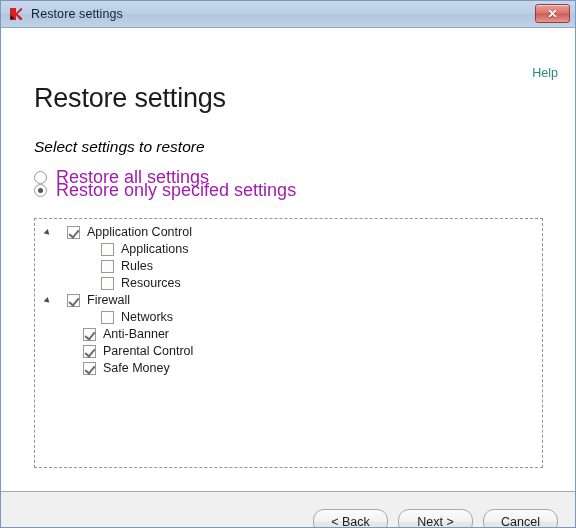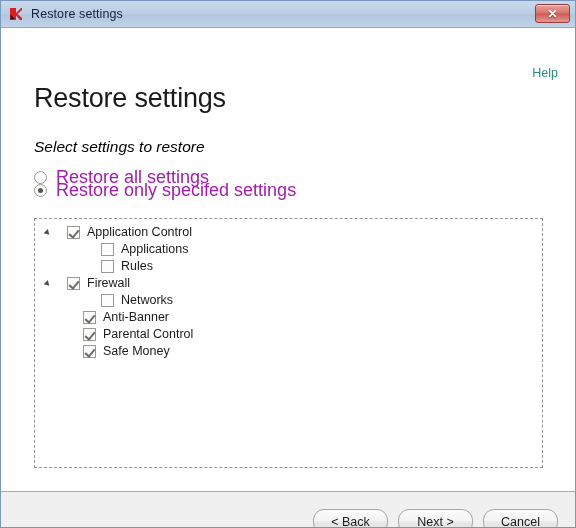--- a/index.html
+++ b/index.html
@@ -291,20 +291,26 @@
         <span class="checkbox"></span>
         <span class="tree-label">Applications</span>
       </div>
       <div class="tree-item">
         <span class="twisty"></span>
         <span class="indent" style="width:44px"></span>
         <span class="checkbox"></span>
         <span class="tree-label">Rules</span>
       </div>
       <div class="tree-item">
+        <span class="twisty"></span>
+        <span class="indent" style="width:44px"></span>
+        <span class="checkbox"></span>
+        <span class="tree-label">Resources</span>
+      </div>
+      <div class="tree-item">
         <span class="twisty expanded"></span>
         <span class="indent" style="width:10px"></span>
         <span class="checkbox checked"></span>
         <span class="tree-label">Firewall</span>
       </div>
       <div class="tree-item">
         <span class="twisty"></span>
         <span class="indent" style="width:44px"></span>
         <span class="checkbox"></span>
         <span class="tree-label">Networks</span>

